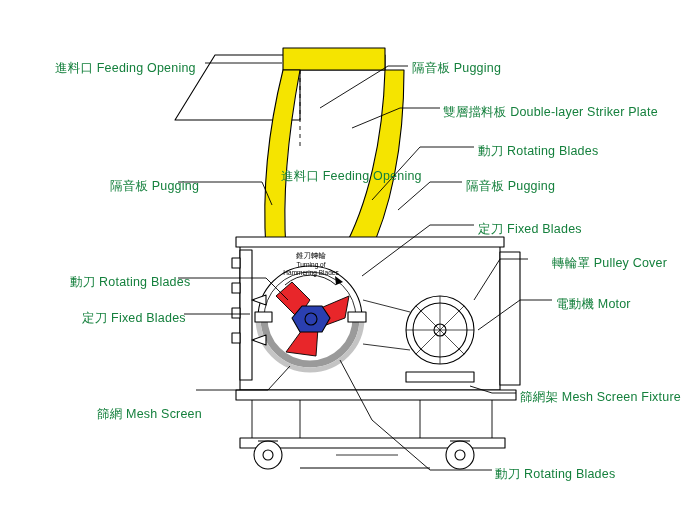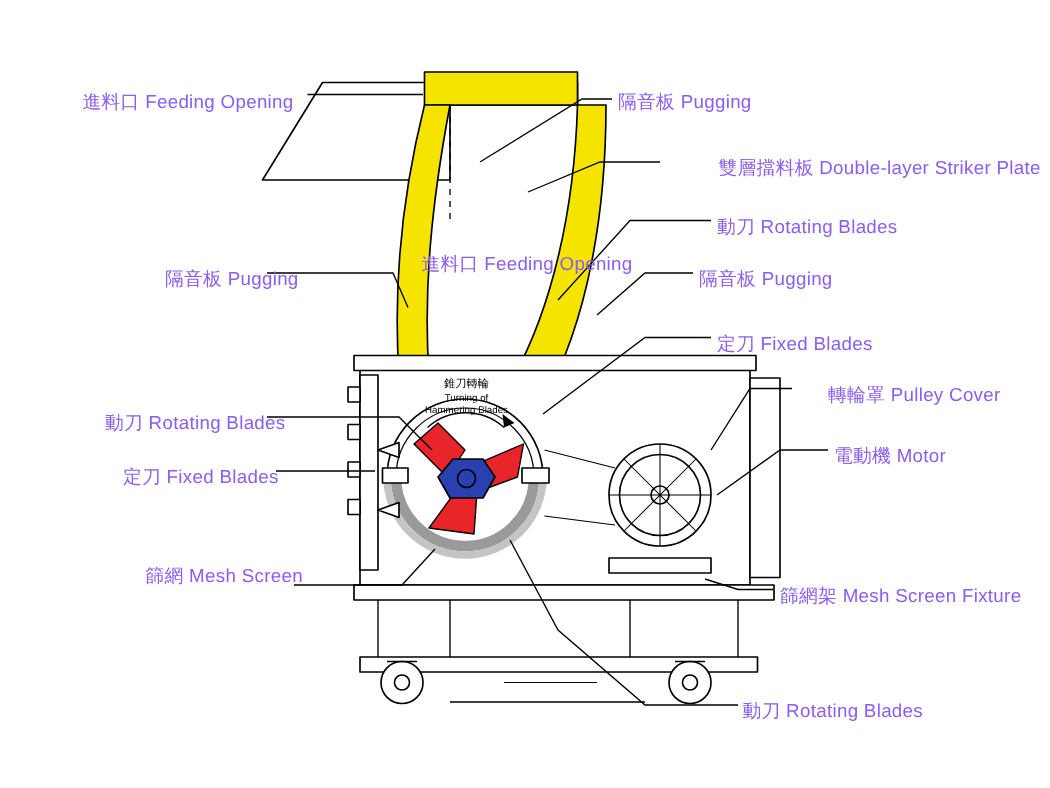--- a/index.html
+++ b/index.html
@@ -8,21 +8,21 @@
     background:#ffffff;
     font-family:"Liberation Sans", sans-serif;
     overflow:hidden;
     position:relative;
   }
   #stage{position:absolute;inset:0;}
   svg.layer{position:absolute;left:0;top:0;width:700px;height:525px;}
   .lbl{
     position:absolute;
     font-size:12.5px;
-    color:#8b5cf6;
+    color:#15803d;
     white-space:nowrap;
     letter-spacing:0.2px;
   }
   .lbl .cn{font-family:"DejaVu Sans", sans-serif;}
   .wm{
     position:absolute;
     color:#f0f0f0;
     -webkit-text-stroke:1px #d8d8d8;
     font-family:"DejaVu Sans", sans-serif;
     font-weight:bold;
@@ -141,28 +141,28 @@
     <g font-family="Liberation Sans, sans-serif">
       <text id="note-cn" x="311" y="258" font-size="7.5" text-anchor="middle" fill="#000">錐刀轉輪</text>
       <text id="note-en1" x="311" y="267" font-size="6.5" text-anchor="middle" fill="#000">Turning of</text>
       <text id="note-en2" x="311" y="275" font-size="6.5" text-anchor="middle" fill="#000">Hammering Blades</text>
     </g>
   </svg>
 
   <div id="labels">
       <div class="lbl" style="left: 55px; top: 60px;"><span class="cn">進料口</span><span> Feeding Opening</span></div>
       <div class="lbl" style="left: 412px; top: 60px;"><span class="cn">隔音板</span><span> Pugging</span></div>
-      <div class="lbl" style="left: 443px; top: 104px; margin-left: 36px;"><span class="cn">雙層擋料板</span><span> Double-layer Striker Plate</span></div>
+      <div class="lbl" style="left: 443px; top: 104px;"><span class="cn">雙層擋料板</span><span> Double-layer Striker Plate</span></div>
       <div class="lbl" style="left: 478px; top: 143px;"><span class="cn">動刀</span><span> Rotating Blades</span></div>
       <div class="lbl" style="left: 110px; top: 178px;"><span class="cn">隔音板</span><span> Pugging</span></div>
       <div class="lbl" style="left: 281px; top: 168px;"><span class="cn">進料口</span><span> Feeding Opening</span></div>
       <div class="lbl" style="left: 466px; top: 178px;"><span class="cn">隔音板</span><span> Pugging</span></div>
       <div class="lbl" style="left: 478px; top: 221px;"><span class="cn">定刀</span><span> Fixed Blades</span></div>
       <div class="lbl" style="left: 532px; top: 255px; margin-left: 20px;"><span class="cn">轉輪罩</span><span> Pulley Cover</span></div>
       <div class="lbl" style="left: 70px; top: 274px;"><span class="cn">動刀</span><span> Rotating Blades</span></div>
       <div class="lbl" style="left: 556px; top: 296px;"><span class="cn">電動機</span><span> Motor</span></div>
       <div class="lbl" style="left: 82px; top: 310px;"><span class="cn">定刀</span><span> Fixed Blades</span></div>
-      <div class="lbl" style="left: 97px; top: 376px;"><span class="cn">篩網</span><span> Mesh Screen</span></div>
+      <div class="lbl" style="left: 97px; top: 406px;"><span class="cn">篩網</span><span> Mesh Screen</span></div>
       <div class="lbl" style="left: 520px; top: 389px; text-align: right;"><span class="cn">篩網架</span><span> Mesh Screen Fixture</span></div>
       <div class="lbl" style="left: 495px; top: 466px;"><span class="cn">動刀</span><span> Rotating Blades</span></div>
     </div>
 
 </div>
 
 </body></html>

